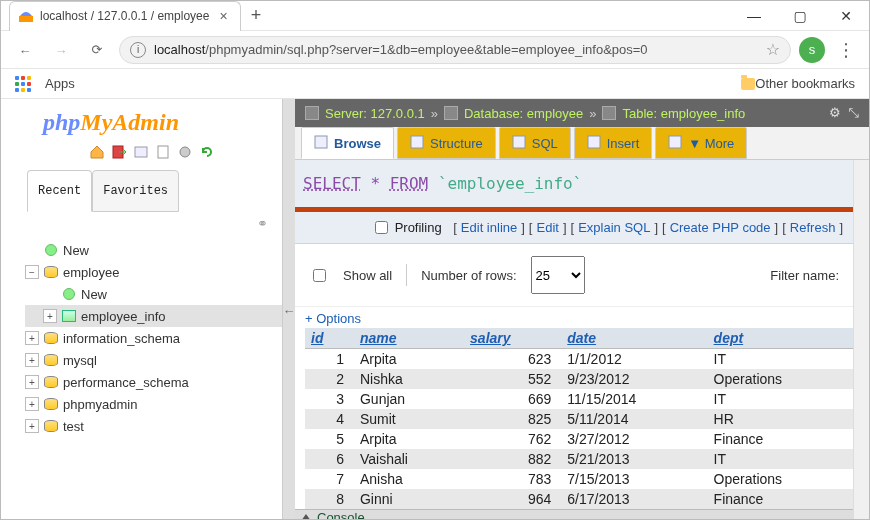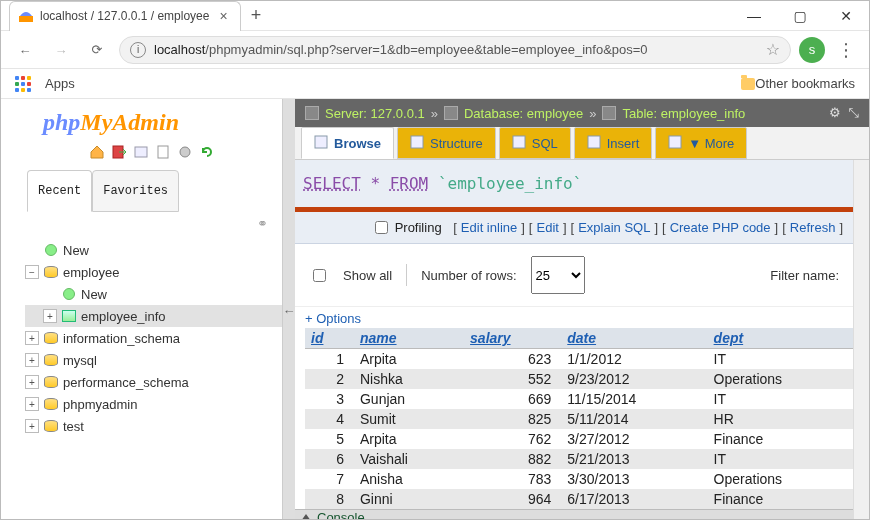--- a/index.html
+++ b/index.html
@@ -399,21 +399,21 @@
                 <td class="num">6</td>
                 <td>Vaishali</td>
                 <td class="num">882</td>
                 <td>5/21/2013</td>
                 <td>IT</td>
               </tr>
               <tr class="">
                 <td class="num">7</td>
                 <td>Anisha</td>
                 <td class="num">783</td>
-                <td>3/30/2013</td>
+                <td>7/15/2013</td>
                 <td>Operations</td>
               </tr>
               <tr class="odd">
                 <td class="num">8</td>
                 <td>Ginni</td>
                 <td class="num">964</td>
                 <td>6/17/2013</td>
                 <td>Finance</td>
               </tr>
             </tbody>

